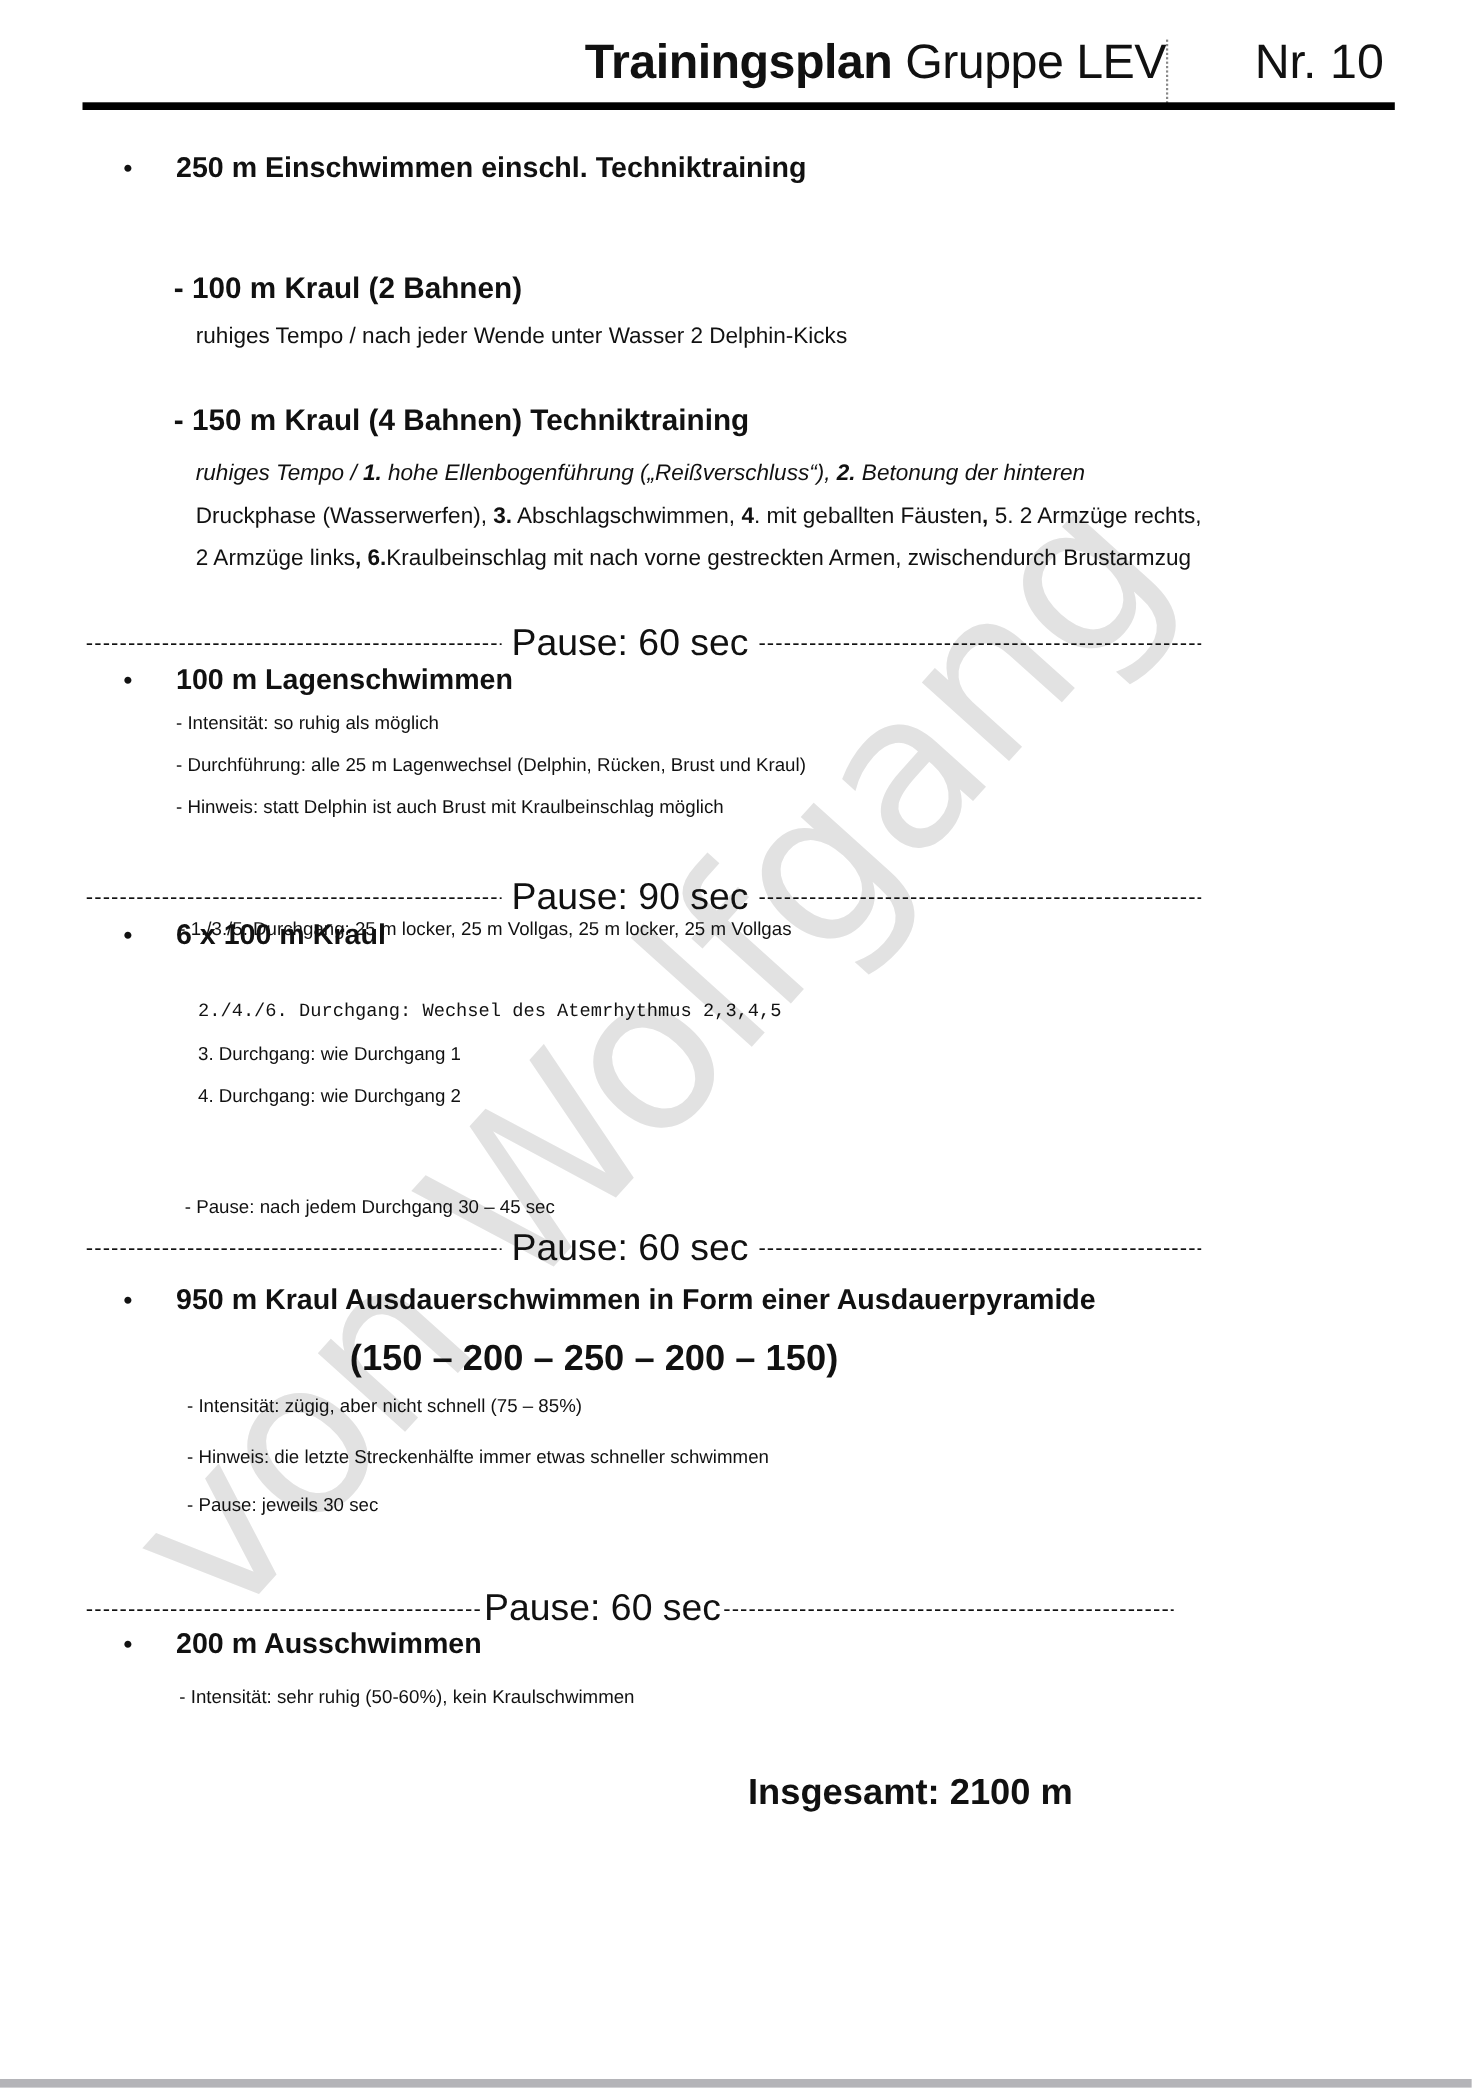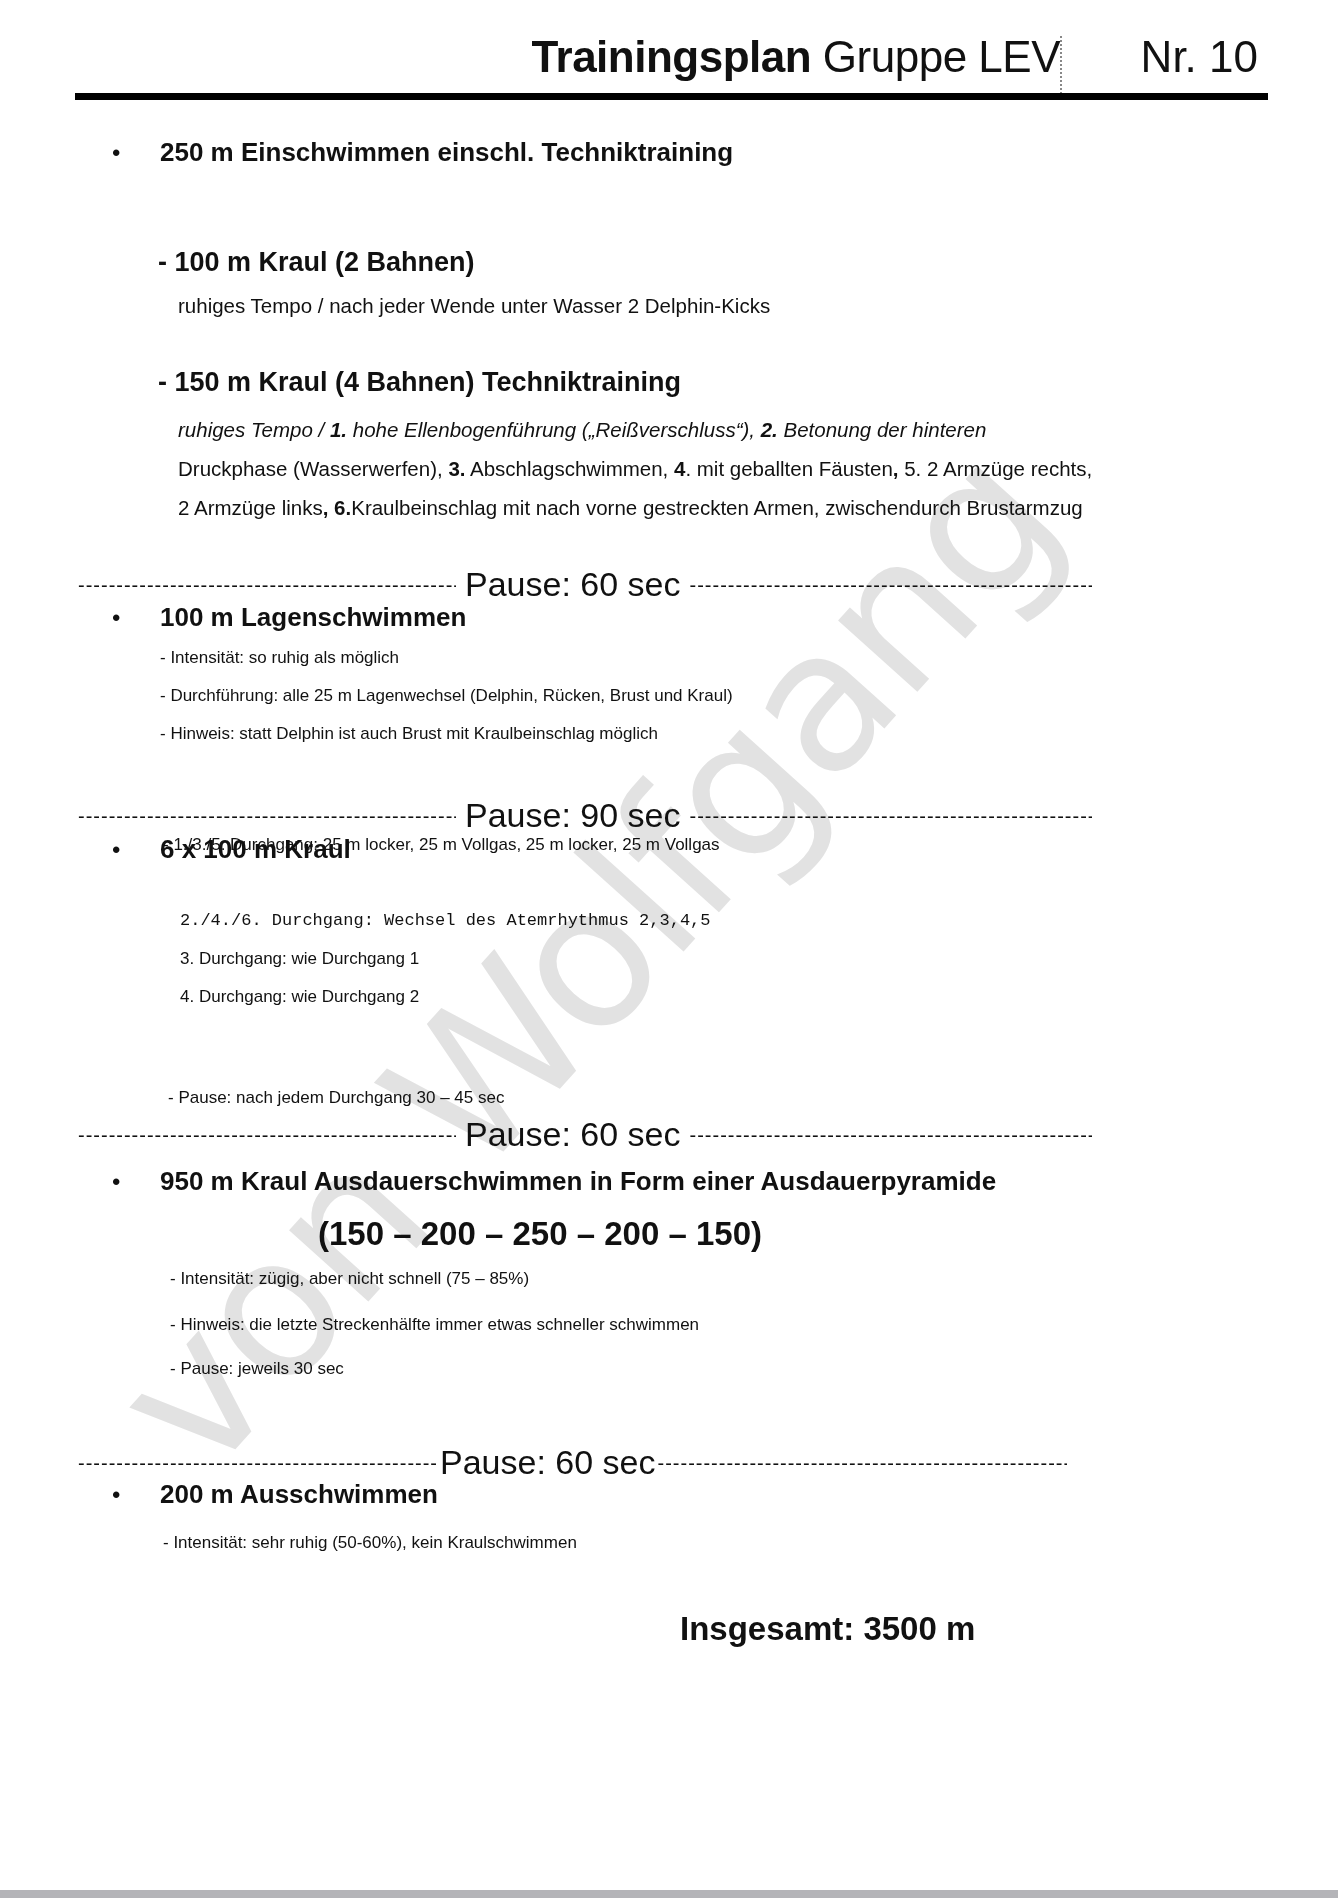--- a/index.html
+++ b/index.html
@@ -132,18 +132,18 @@
       <span class="lbl">Pause: 60 sec</span>
       <span class="dash dr">------------------------------------------------------------------------------------------</span>
     </div>
 
     <div class="ln bullet-row" style="left:112px; top:1480px;">
       <span class="bdot">•</span>
       <span class="h26">200 m Ausschwimmen</span>
     </div>
     <div class="ln t22" style="left:163px; top:1533px;">- Intensität: sehr ruhig (50-60%), kein Kraulschwimmen</div>
 
-    <div class="ln b27" style="left:680px; top:1610px;">Insgesamt: 3500 m</div>
+    <div class="ln b27" style="left:680px; top:1610px;">Insgesamt: 2100 m</div>
 
   </div>
 
   <div class="bottom-bar"></div>
 </div>
 
 </body></html>

